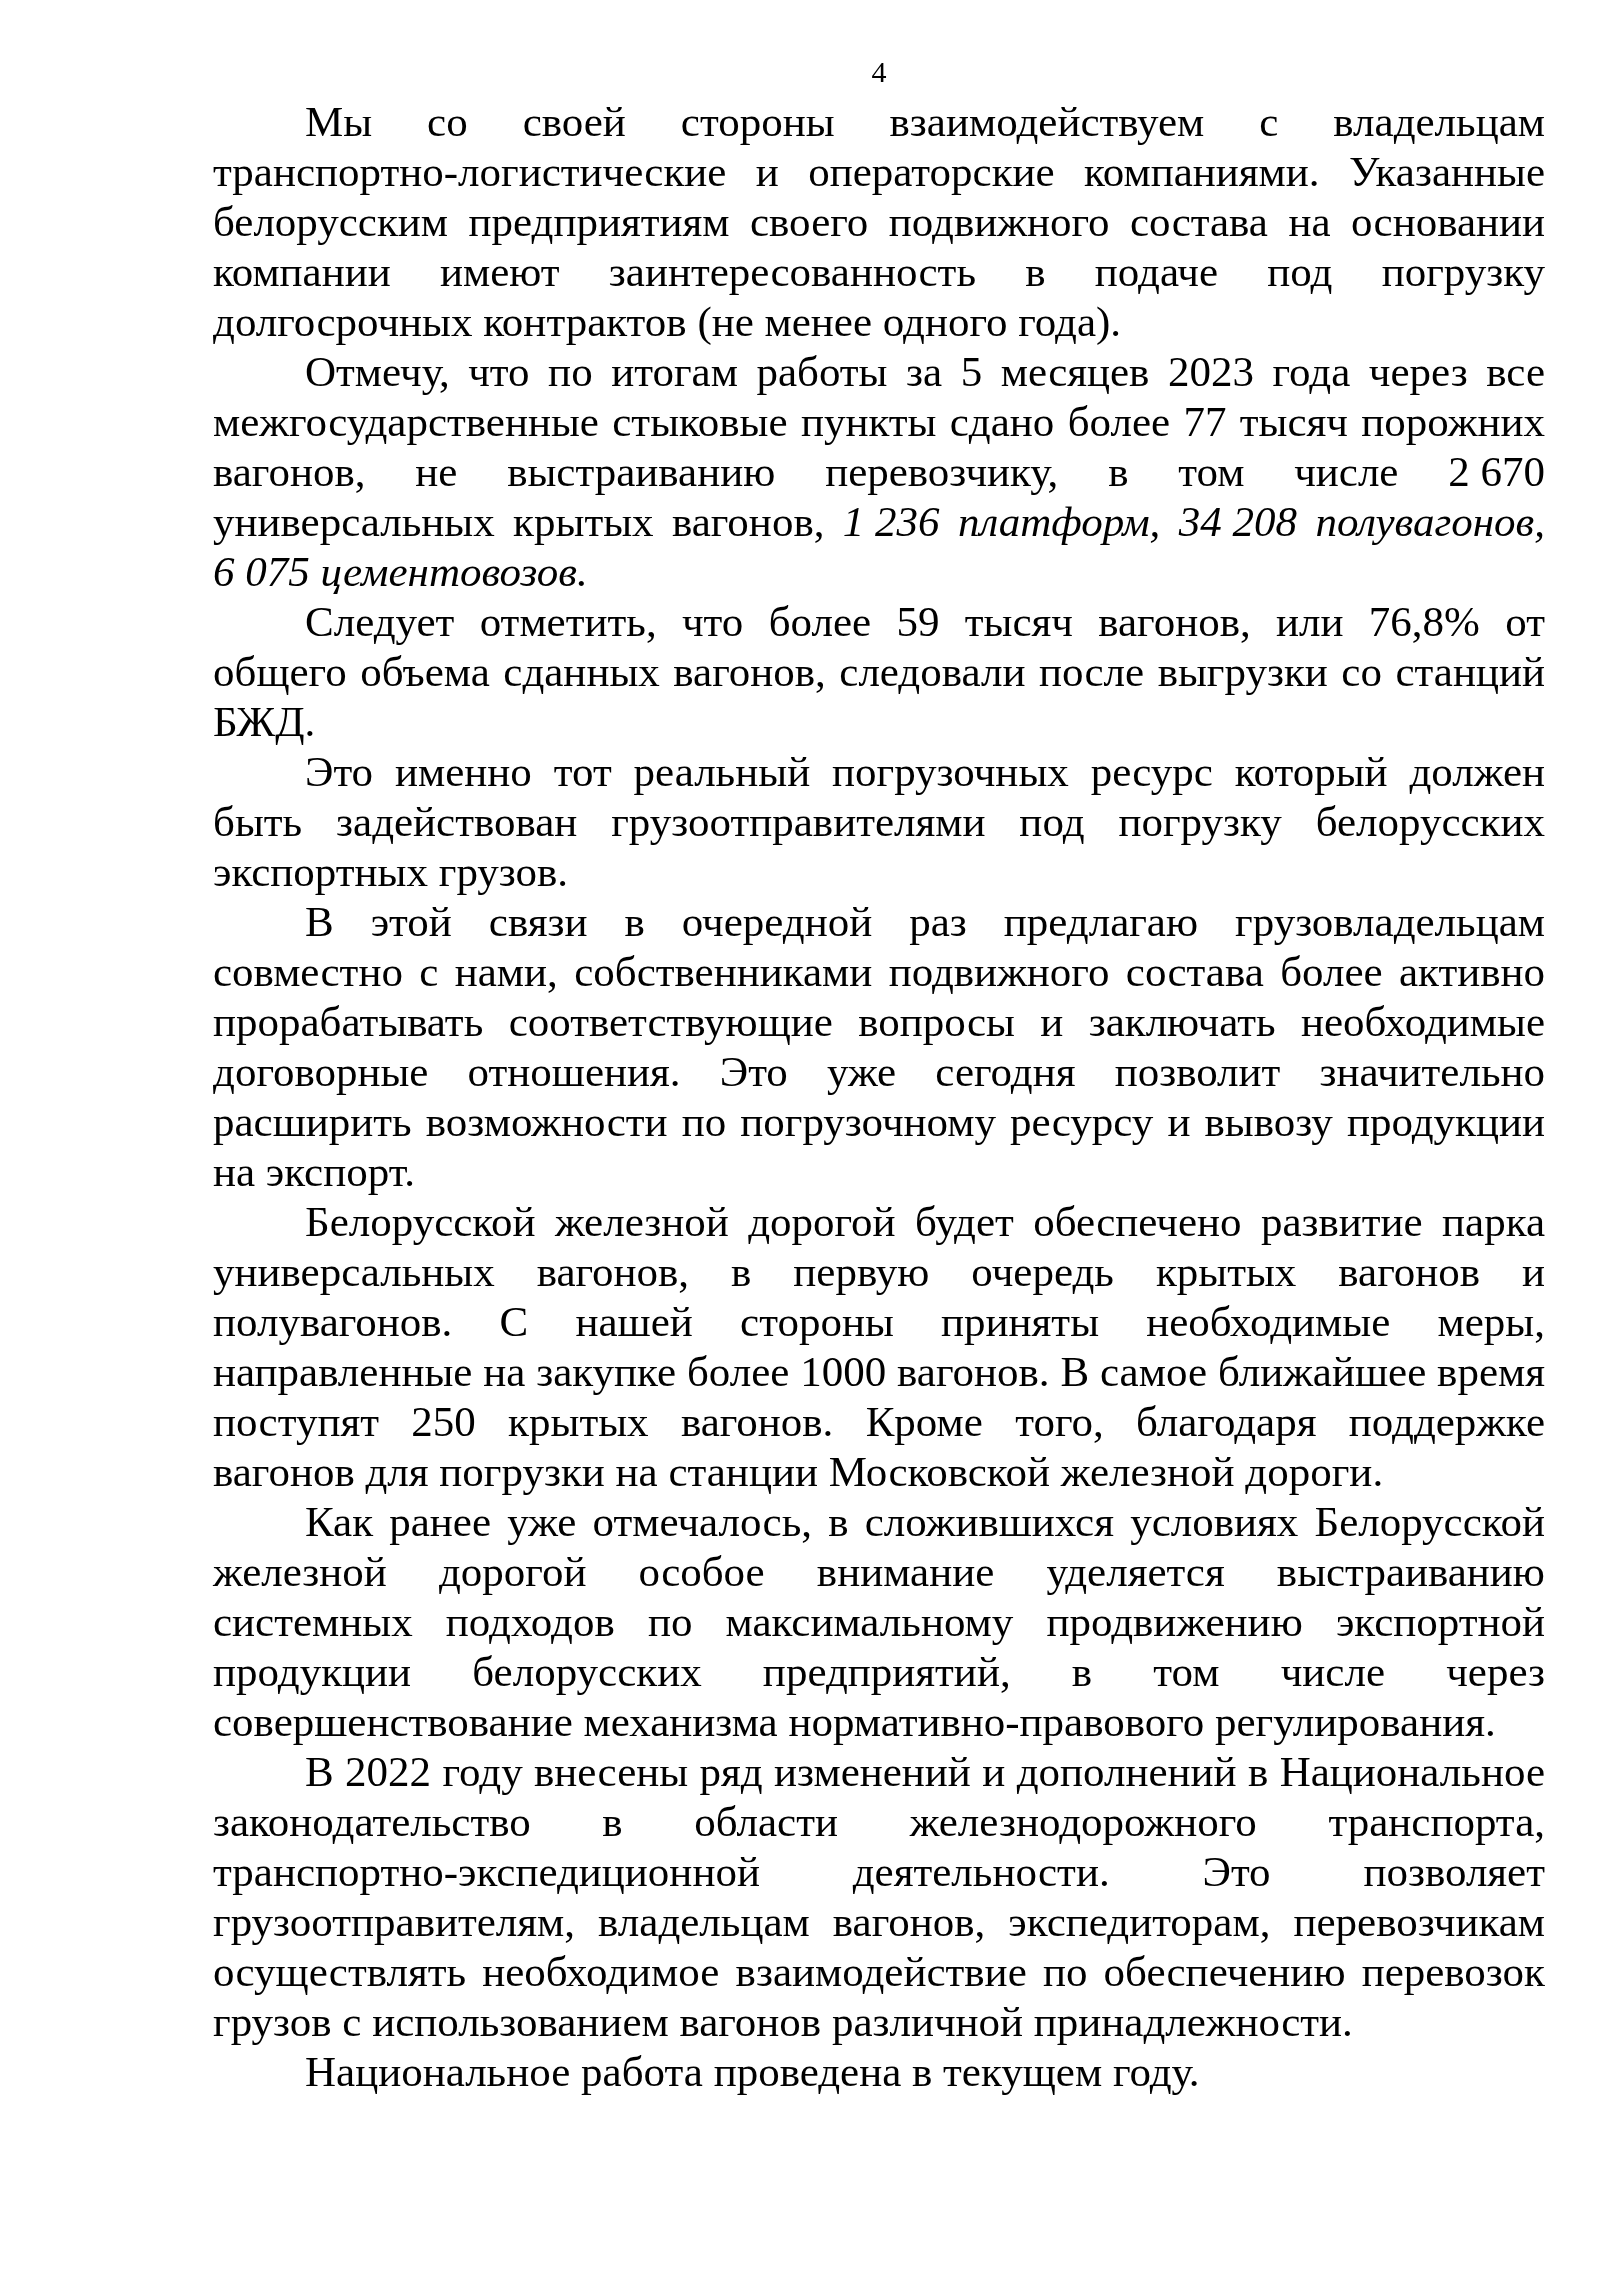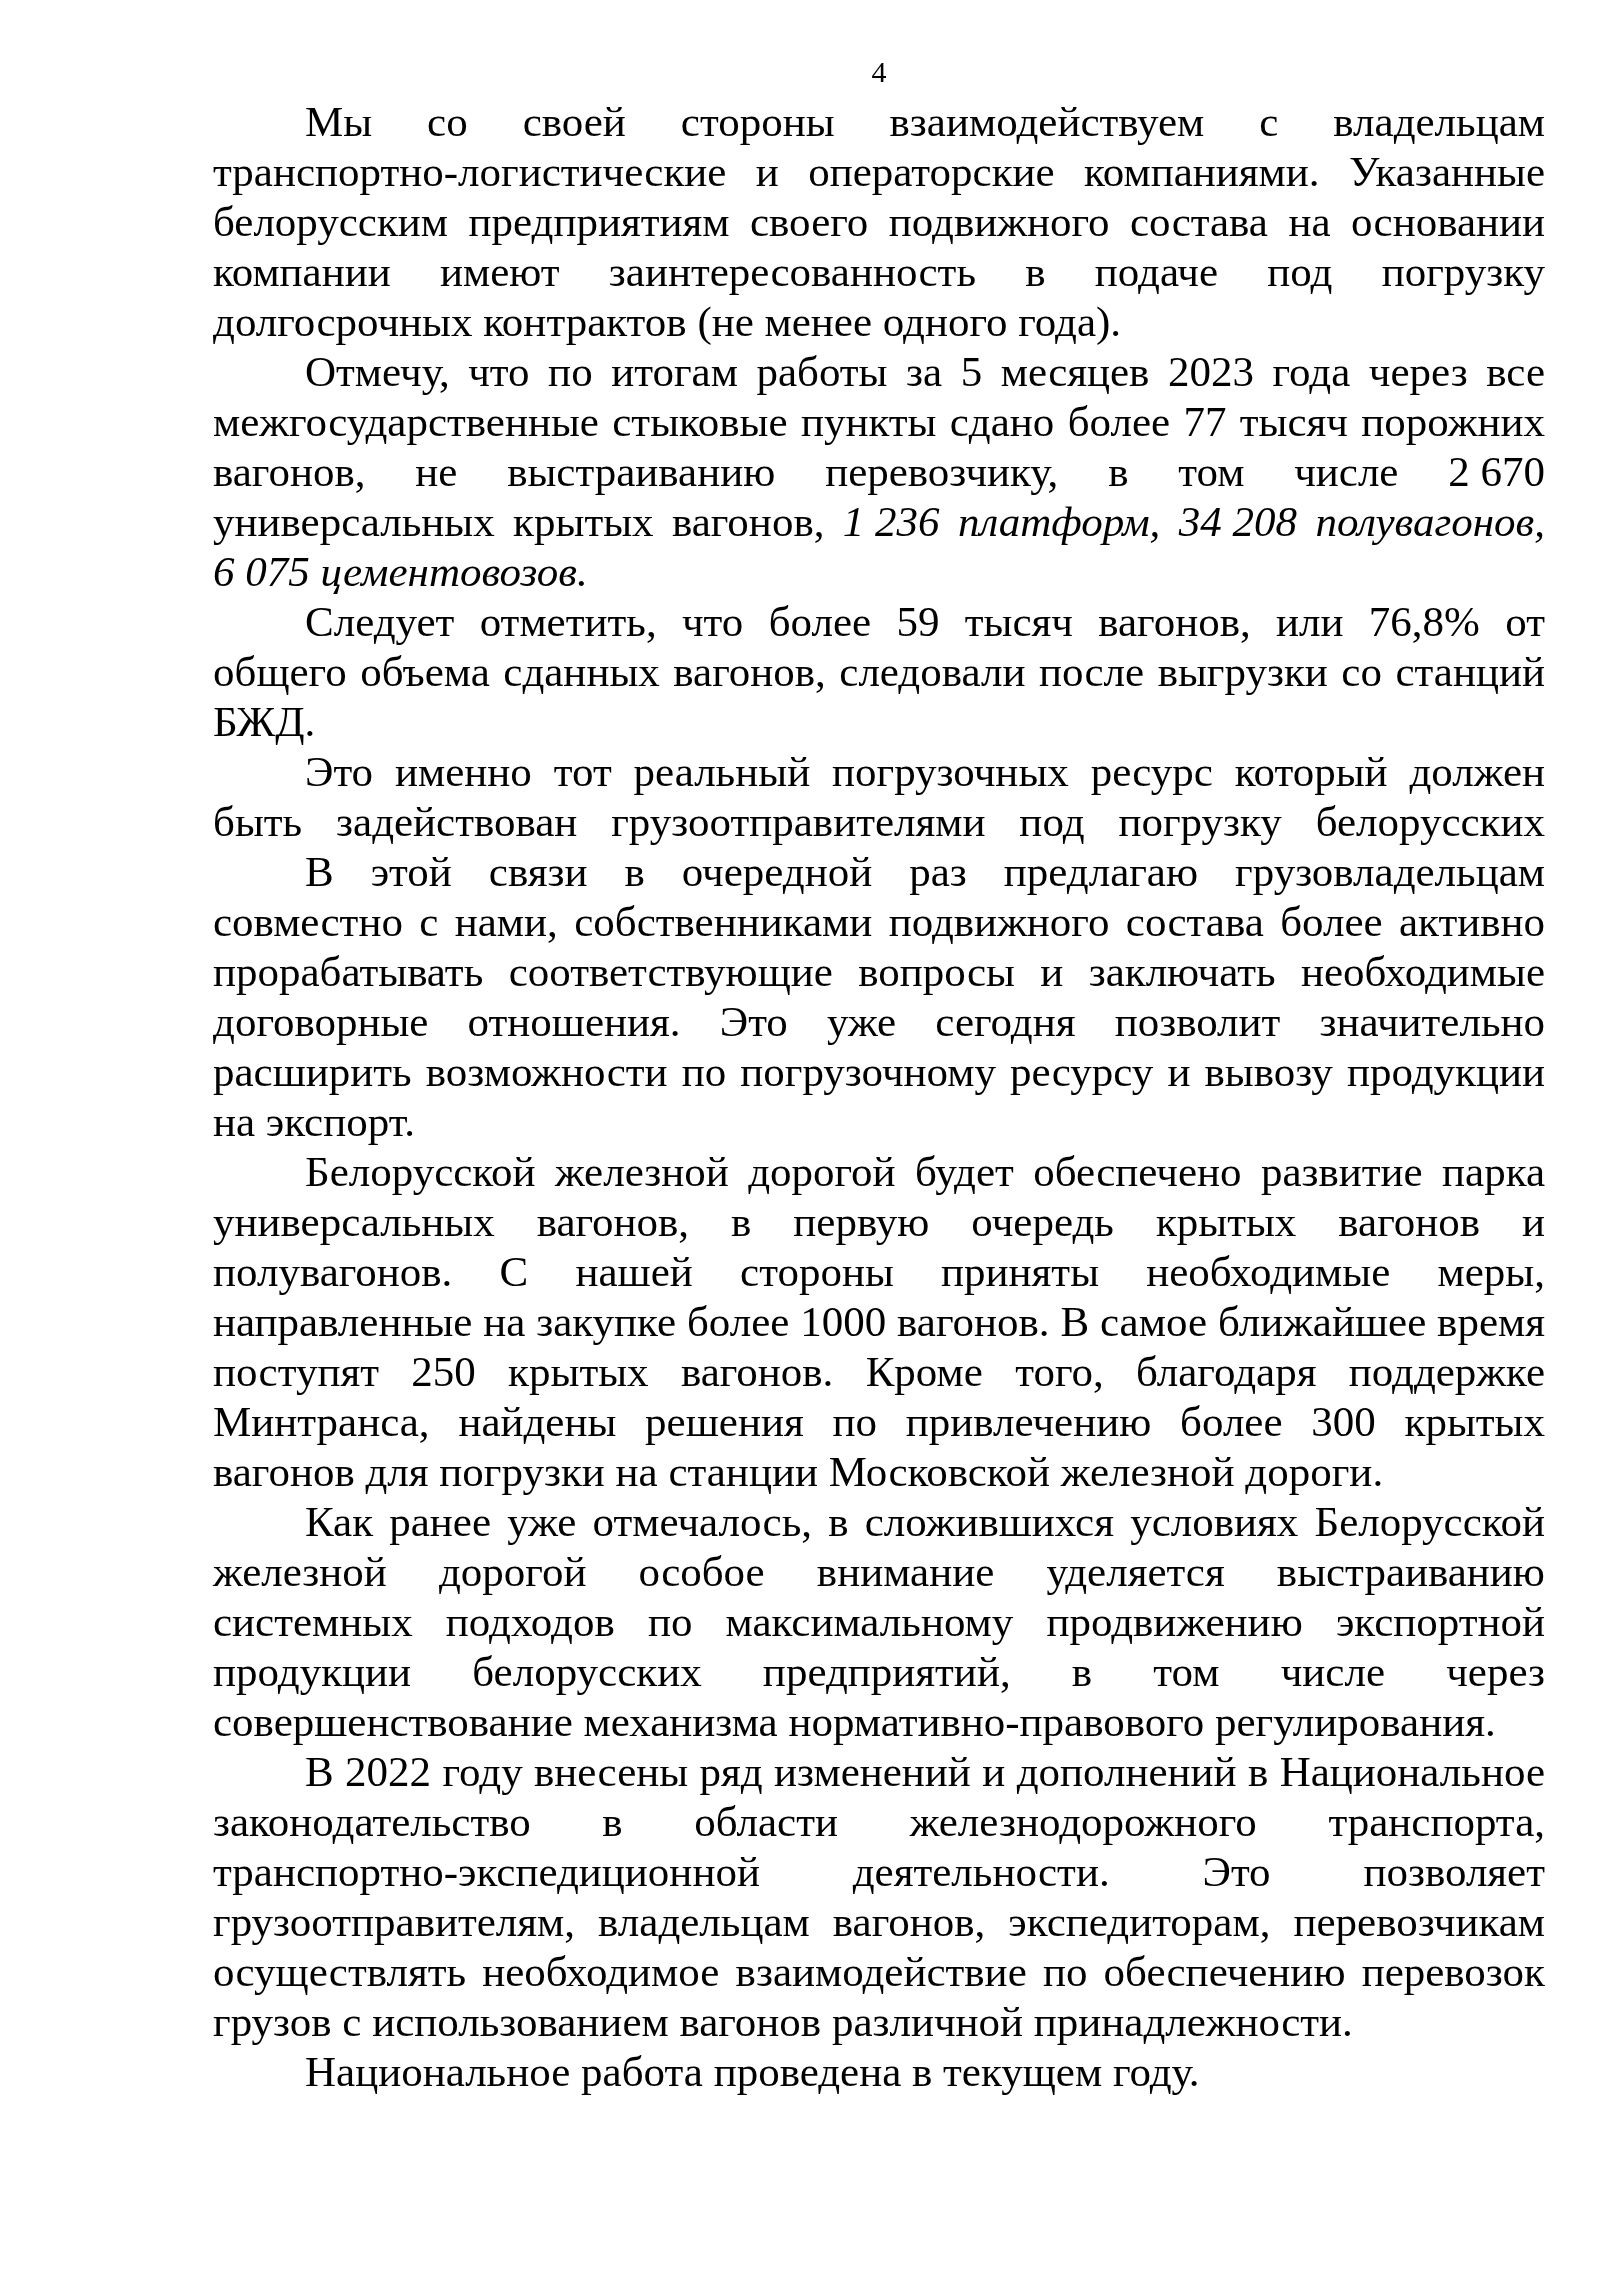--- a/index.html
+++ b/index.html
@@ -74,36 +74,36 @@
           <div class="line last"><span class="italic nbk">6 075</span><span class="italic"> цементовозов.</span></div>
         </div>
         <div class="paragraph">
           <div class="line first"><span>Следует отметить, что более 59 тысяч вагонов, или 76,8% от</span></div>
           <div class="line"><span>общего объема сданных вагонов, следовали после выгрузки со станций</span></div>
           <div class="line last"><span>БЖД.</span></div>
         </div>
         <div class="paragraph">
           <div class="line first"><span>Это именно тот реальный погрузочных ресурс который должен</span></div>
           <div class="line"><span>быть задействован грузоотправителями под погрузку белорусских</span></div>
+          <div class="line last"><span>экспортных грузов.</span></div>
         </div>
         <div class="paragraph">
           <div class="line first"><span>В этой связи в очередной раз предлагаю грузовладельцам</span></div>
           <div class="line"><span>совместно с нами, собственниками подвижного состава более активно</span></div>
           <div class="line"><span>прорабатывать соответствующие вопросы и заключать необходимые</span></div>
           <div class="line"><span>договорные отношения. Это уже сегодня позволит значительно</span></div>
           <div class="line"><span>расширить возможности по погрузочному ресурсу и вывозу продукции</span></div>
           <div class="line last"><span>на экспорт.</span></div>
         </div>
         <div class="paragraph">
           <div class="line first"><span>Белорусской железной дорогой будет обеспечено развитие парка</span></div>
           <div class="line"><span>универсальных вагонов, в первую очередь крытых вагонов и</span></div>
           <div class="line"><span>полувагонов. С нашей стороны приняты необходимые меры,</span></div>
           <div class="line"><span>направленные на закупке более 1000 вагонов. В самое ближайшее время</span></div>
           <div class="line"><span>поступят 250 крытых вагонов. Кроме того, благодаря поддержке</span></div>
-          <div class="line"><span>Минтранса, найдены решения по привлечению более 300 крытых</span></div>
           <div class="line last"><span>вагонов для погрузки на станции Московской железной дороги.</span></div>
         </div>
         <div class="paragraph">
           <div class="line first"><span>Как ранее уже отмечалось, в сложившихся условиях Белорусской</span></div>
           <div class="line"><span>железной дорогой особое внимание уделяется выстраиванию</span></div>
           <div class="line"><span>системных подходов по максимальному продвижению экспортной</span></div>
           <div class="line"><span>продукции белорусских предприятий, в том числе через</span></div>
           <div class="line last"><span>совершенствование механизма нормативно-правового регулирования.</span></div>
         </div>
         <div class="paragraph">

